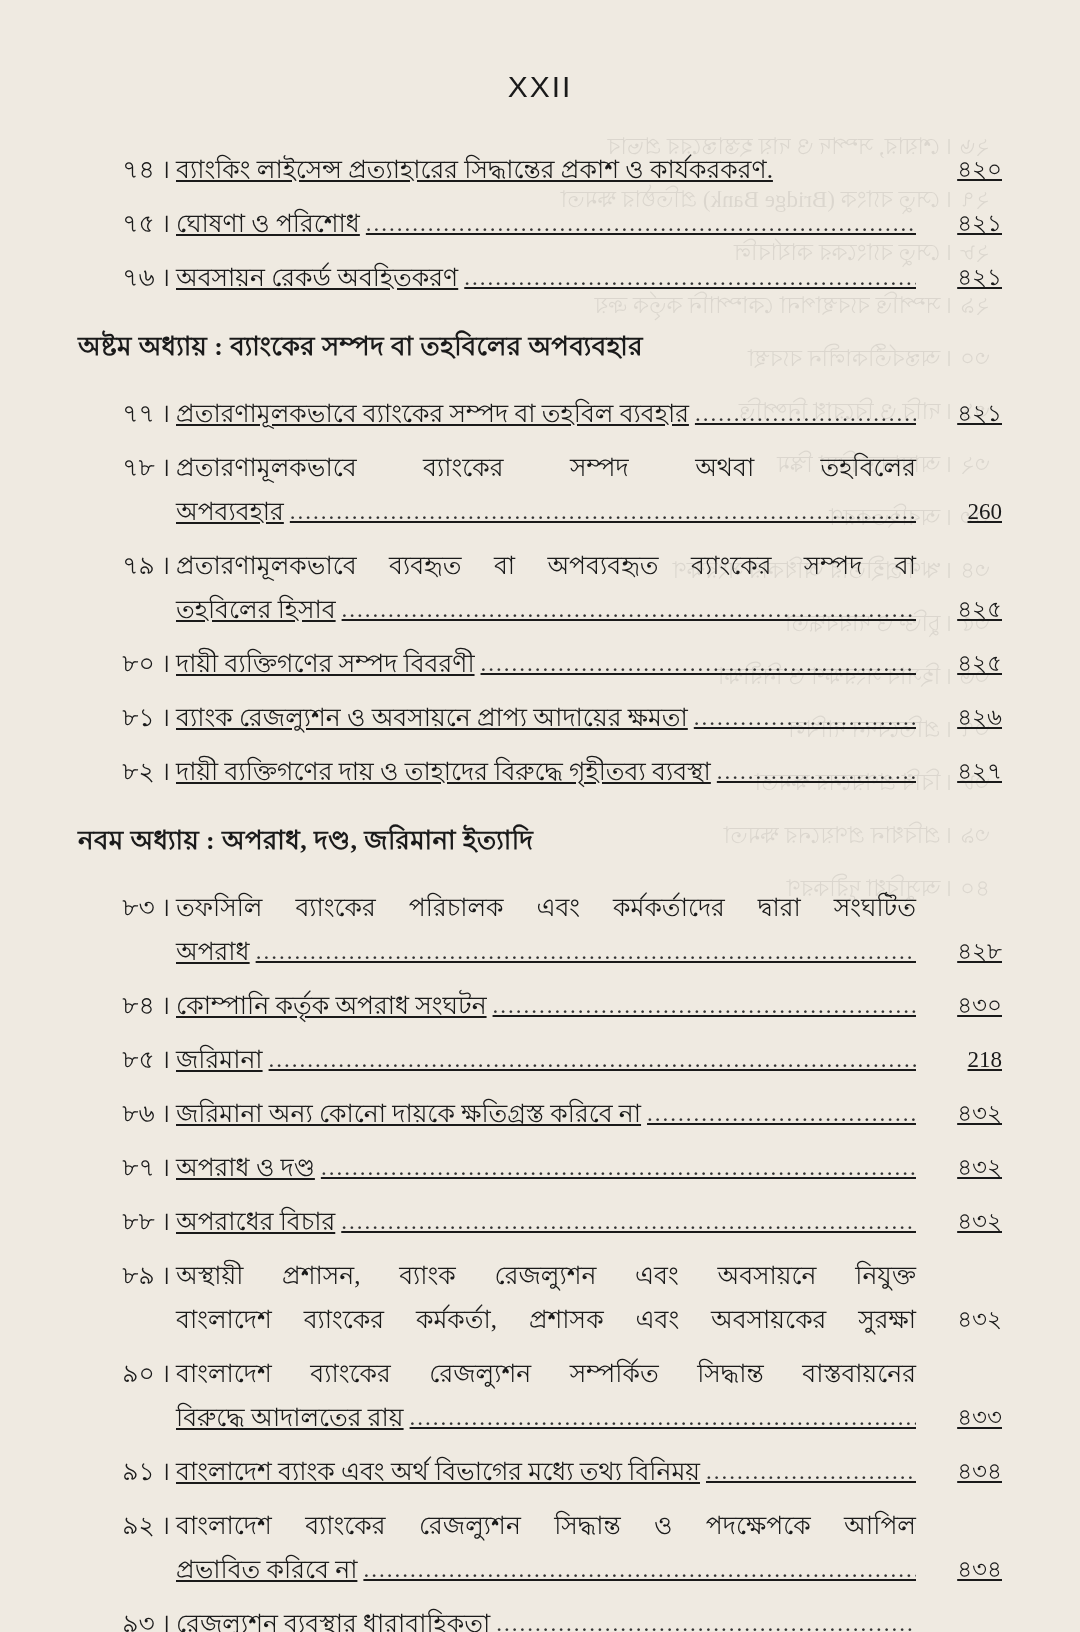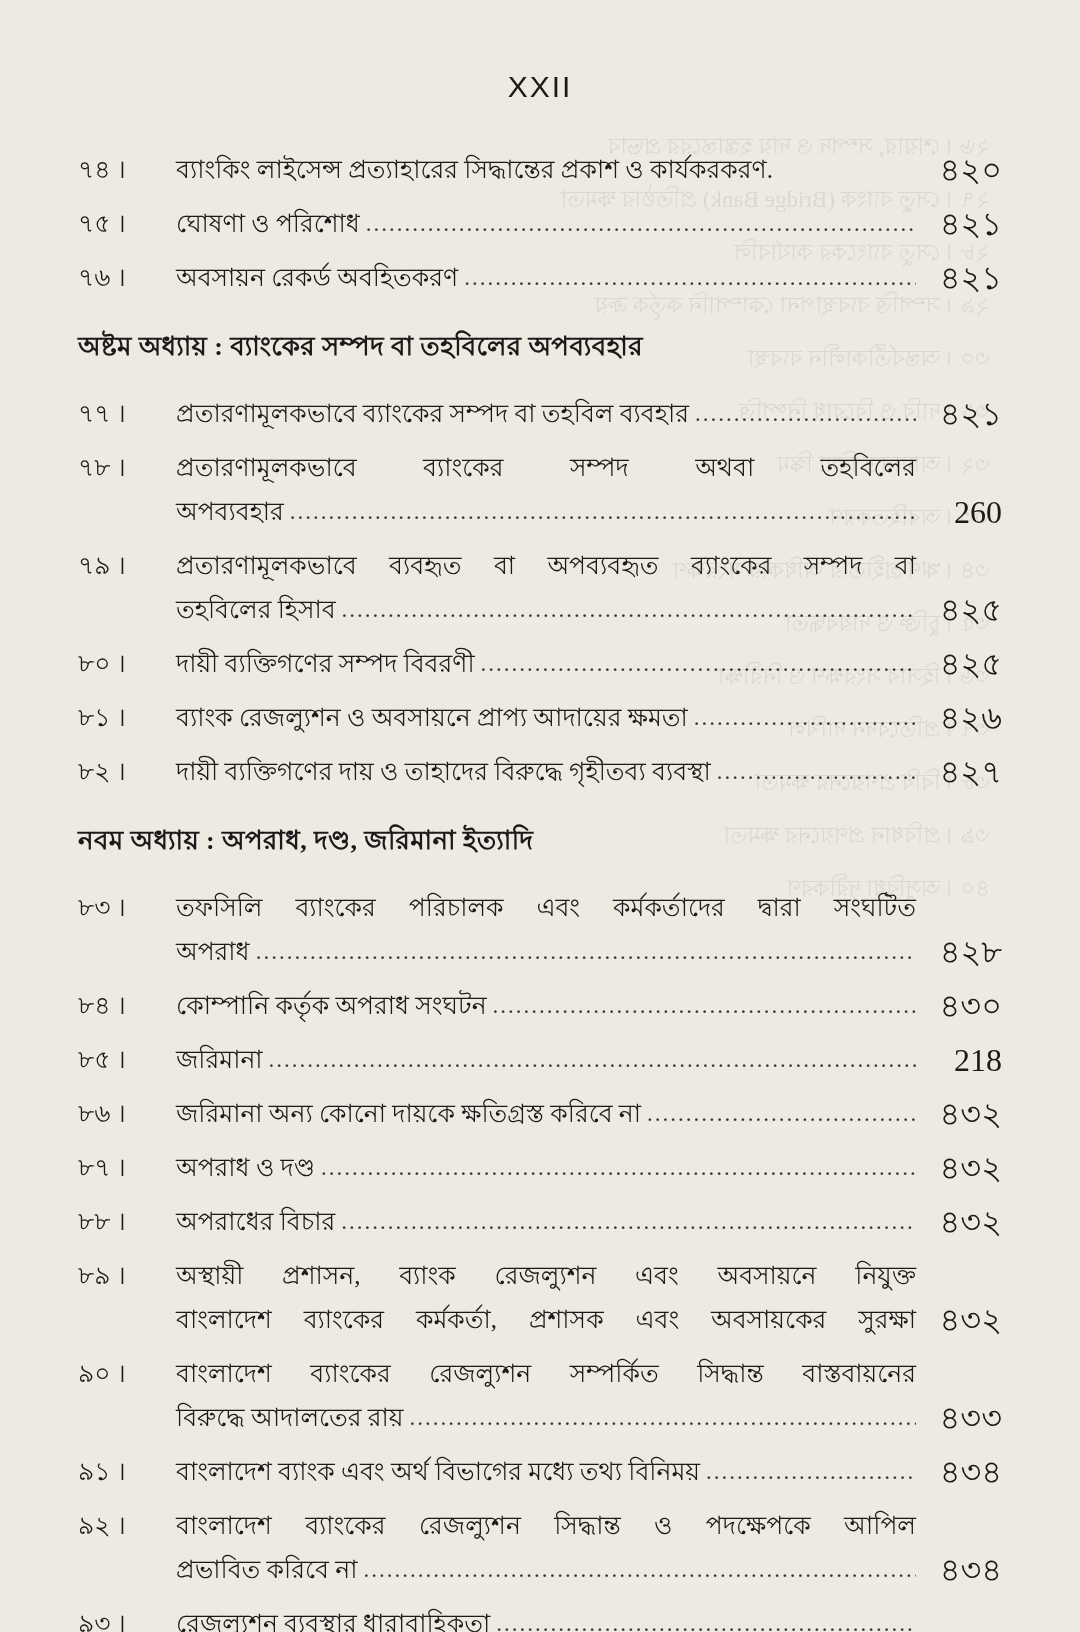--- a/index.html
+++ b/index.html
@@ -48,52 +48,53 @@
   .toc { width: 100%; }
 
   .entry {
     display: flex;
     align-items: flex-start;
     margin-bottom: 10px;
   }
   .num {
     width: 92px;
     flex: 0 0 92px;
-    text-align: left;
+    text-align: right;
     font-size: 25px;
     line-height: 44px;
     padding-right: 6px;
     white-space: nowrap;
   }
   .body {
     flex: 1 1 auto;
     min-width: 0;
     font-size: 25px;
     line-height: 44px;
   }
   .title-line {
     display: flex;
     align-items: center;
     width: 100%;
+    text-decoration: underline;
   }
   .title-line .txt { white-space: nowrap; }
   .dots {
     flex: 1 1 auto;
     overflow: hidden;
     white-space: nowrap;
     letter-spacing: 2px;
     padding: 0 6px;
     color: #333;
     font-size: 23px;
   }
   .pg {
     width: 86px;
     flex: 0 0 86px;
     text-align: right;
-    font-size: 32px;
+    font-size: 23px;
     line-height: 44px;
     white-space: nowrap;
   }
   .pg.empty { visibility: hidden; }
 
   .chapter {
     text-align: left;
     font-size: 26px;
     font-weight: bold;
     margin: 26px 0 22px 0;

